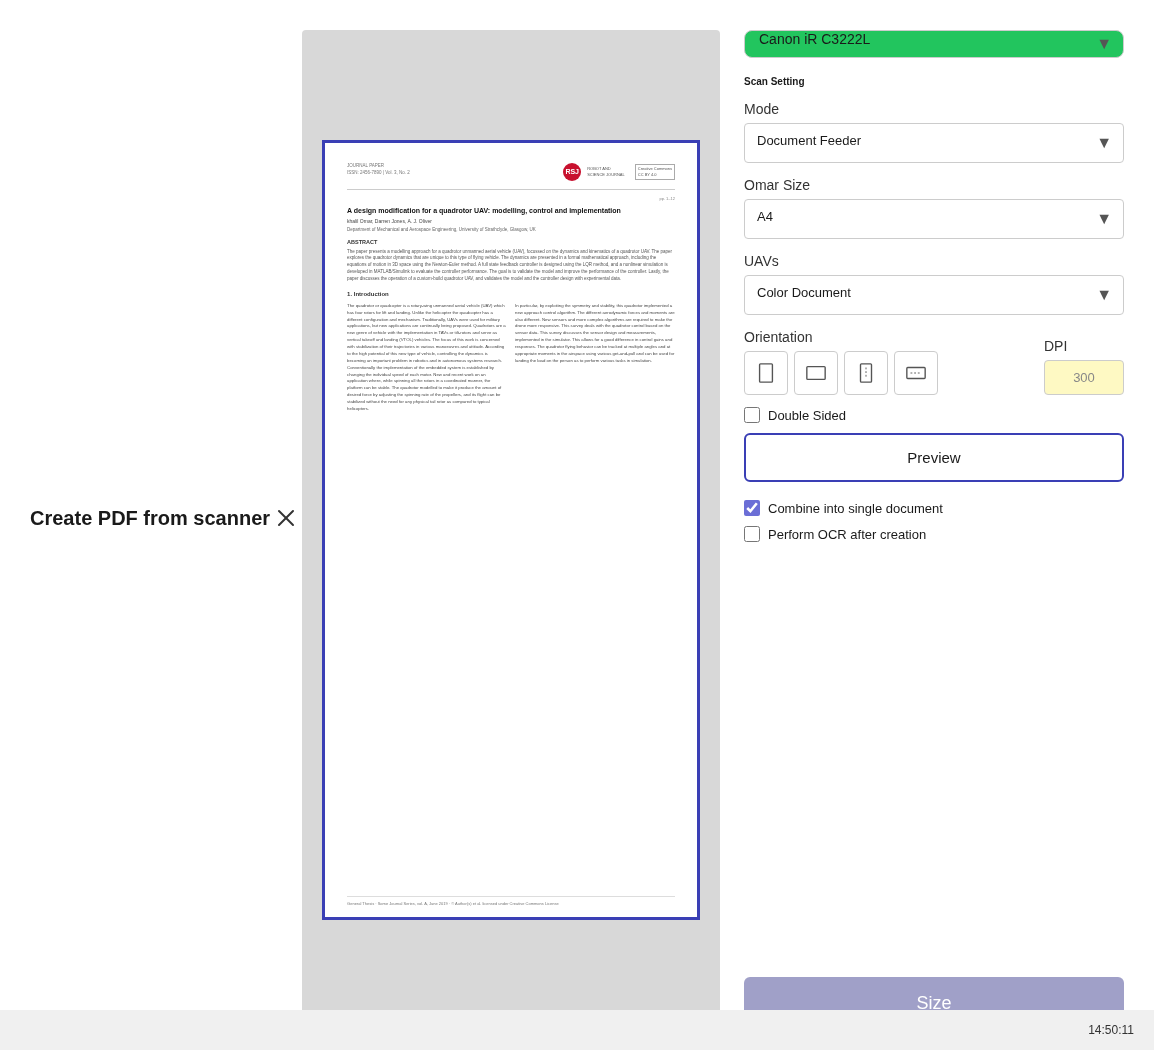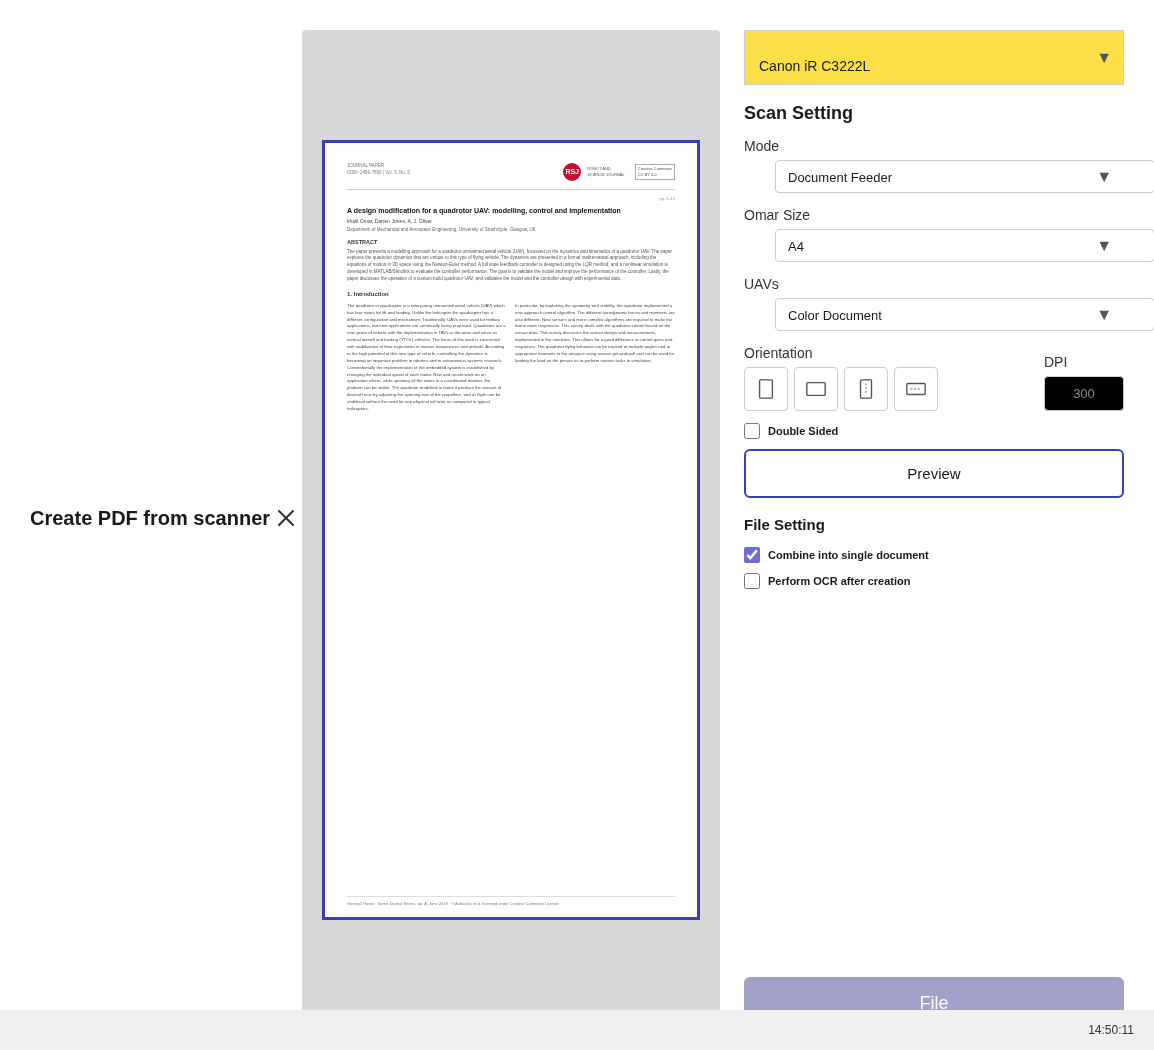--- a/index.html
+++ b/index.html
@@ -165,87 +165,86 @@
       display: flex;
       flex-direction: column;
       gap: 0;
     }
     .scanner-select-wrapper {
       position: relative;
       margin-bottom: 18px;
     }
     .scanner-select {
       width: 100%;
-      padding: 27px 36px 10px 14px;
+      padding: 0 36px 10px 14px;
       border: 1px solid #ccc;
-      border-radius: 0;
+      border-radius: 8px;
       font-size: 14px;
       color: #1a1a1a;
-      background: #fde047;
+      background: #22c55e;
       appearance: none;
       cursor: pointer;
     }
     .select-arrow {
       position: absolute;
       right: 12px;
       top: 50%;
       transform: translateY(-50%);
       pointer-events: none;
       color: #555;
     }
     .section-title {
-      font-size: 18px;
+      font-size: 10px;
       font-weight: 700;
       color: #1a1a1a;
       margin-bottom: 14px;
     }
     .field-group {
       margin-bottom: 14px;
     }
     .field-label {
       font-size: 14px;
       color: #333;
       margin-bottom: 6px;
       display: block;
     }
     .field-select-wrapper {
       position: relative;
     }
     .field-select {
       width: 100%;
-      padding: 9px 36px 7px 12px;
+      padding: 9px 36px 14px 12px;
       border: 1px solid #ccc;
       border-radius: 4px;
       font-size: 13px;
       color: #1a1a1a;
       background: white;
       appearance: none;
       cursor: pointer;
-      margin-left: 31px;
     }
     .orientation-dpi-row {
       display: flex;
       align-items: flex-end;
       gap: 12px;
       margin-bottom: 12px;
     }
     .orientation-group {
       flex: 1;
     }
     .dpi-group {
       width: 80px;
     }
     .dpi-input {
       width: 100%;
       padding: 9px 8px;
       border: 1px solid #ccc;
       border-radius: 4px;
       font-size: 13px;
       text-align: center;
-      background: #000000;
+      background: #fef9c3;
       color: #888;
     }
     .orientation-buttons {
       display: flex;
       gap: 6px;
     }
     .orient-btn {
       width: 44px;
       height: 44px;
       border: 1px solid #ccc;
@@ -264,23 +263,22 @@
       gap: 8px;
       margin-bottom: 10px;
     }
     .checkbox-row input[type="checkbox"] {
       width: 16px;
       height: 16px;
       cursor: pointer;
       accent-color: #6b6ed6;
     }
     .checkbox-label {
-      font-size: 11px;
-      color: #1a1a1a;
-      font-weight: bold;
+      font-size: 13px;
+      color: #1a1a1a;
     }
     .preview-btn {
       width: 100%;
       padding: 14px;
       border: 2px solid #3a3fb5;
       border-radius: 6px;
       background: white;
       font-size: 15px;
       color: #1a1a1a;
       cursor: pointer;
@@ -471,34 +469,33 @@
         </div>
       </div>
 
       <div class="checkbox-row">
         <input type="checkbox" id="double-sided" style="">
         <label for="double-sided" class="checkbox-label">Double Sided</label>
       </div>
 
       <button class="preview-btn">Preview</button>
 
-      <div class="file-setting-title">File Setting</div>
 
       <div class="checkbox-row">
         <input type="checkbox" id="combine-doc" checked="" style="">
         <label for="combine-doc" class="checkbox-label">Combine into single document</label>
       </div>
 
       <div class="checkbox-row">
         <input type="checkbox" id="perform-ocr" style="">
         <label for="perform-ocr" class="checkbox-label">Perform OCR after creation</label>
       </div>
 
       <div class="spacer"></div>
 
-      <button class="scan-btn">File</button>
+      <button class="scan-btn">Size</button>
     </div>
   </div>
 
   <div class="taskbar">
     <span class="taskbar-time">14:50:11</span>
   </div>
 </div>
 
 </body></html>

